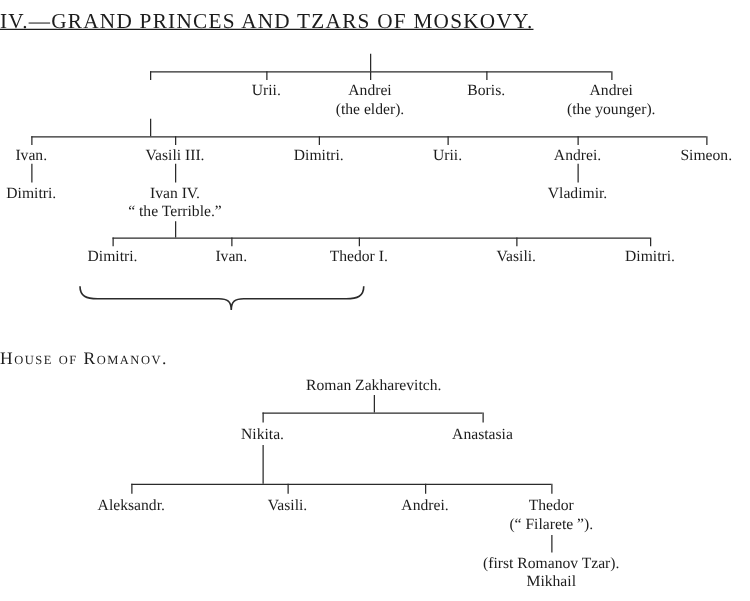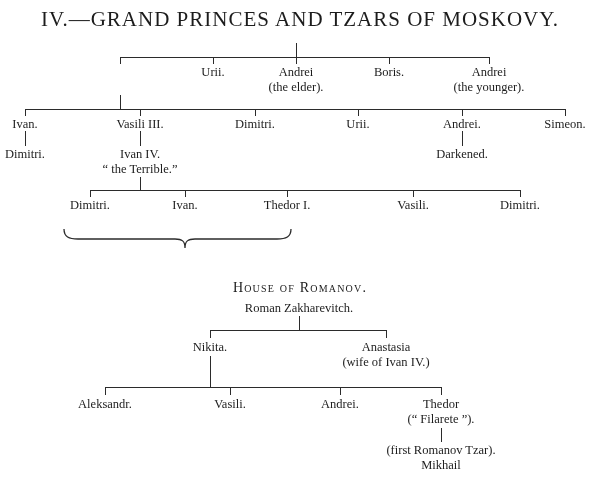--- a/index.html
+++ b/index.html
@@ -9,29 +9,30 @@
     width: 600px;
     height: 481px;
     background: #ffffff;
     font-family: "Liberation Serif", "DejaVu Serif", serif;
     color: #1c1c1c;
     overflow: hidden;
   }
   .title {
     position: absolute;
     top: 7px; left: 0; width: 100%;
-    text-align: center;
-    font-size: 21px;
+    text-align: left;
+    font-size: 17px;
     letter-spacing: 1px;
     white-space: nowrap;
+    text-decoration: underline;
   }
   .section-heading {
     position: absolute;
     left: 0; width: 100%;
-    text-align: center;
+    text-align: left;
     font-size: 14px;
     letter-spacing: 1.2px;
     font-variant: small-caps;
     white-space: nowrap;
   }
   .node {
     position: absolute;
     transform: translateX(-50%);
     text-align: center;
     font-size: 12.5px;
@@ -106,21 +107,21 @@
   <div class="vl" style="left:462px;top:131px;height:15px"></div>
 
   <div class="node" style="left:25px;top:147px">
     <div>Dimitri.</div>
   </div>
   <div class="node" style="left:140px;top:147px">
     <div>Ivan IV.</div>
     <div>“ the Terrible.”</div>
   </div>
   <div class="node" style="left:462px;top:147px">
-    <div>Darkened.</div>
+    <div>Vladimir.</div>
   </div>
 
   <div class="vl" style="left:140px;top:177px;height:13px"></div>
   <div class="hl" style="left:90px;top:190px;width:430px"></div>
   <div class="vl" style="left:90px;top:190px;height:7px"></div>
   <div class="vl" style="left:185px;top:190px;height:7px"></div>
   <div class="vl" style="left:287px;top:190px;height:7px"></div>
   <div class="vl" style="left:413px;top:190px;height:7px"></div>
   <div class="vl" style="left:520px;top:190px;height:7px"></div>
 
@@ -153,21 +154,20 @@
   <div class="vl" style="left:299px;top:316px;height:14px"></div>
   <div class="hl" style="left:210px;top:330px;width:176px"></div>
   <div class="vl" style="left:210px;top:330px;height:8px"></div>
   <div class="vl" style="left:386px;top:330px;height:8px"></div>
 
   <div class="node" style="left:210px;top:340px">
     <div>Nikita.</div>
   </div>
   <div class="node" style="left:386px;top:340px">
     <div>Anastasia</div>
-    <div>(wife of Ivan IV.)</div>
   </div>
 
   <div class="vl" style="left:210px;top:356px;height:31px"></div>
   <div class="hl" style="left:105px;top:387px;width:336px"></div>
   <div class="vl" style="left:105px;top:387px;height:8px"></div>
   <div class="vl" style="left:230px;top:387px;height:8px"></div>
   <div class="vl" style="left:340px;top:387px;height:8px"></div>
   <div class="vl" style="left:441px;top:387px;height:8px"></div>
 
   <div class="node" style="left:105px;top:397px">

